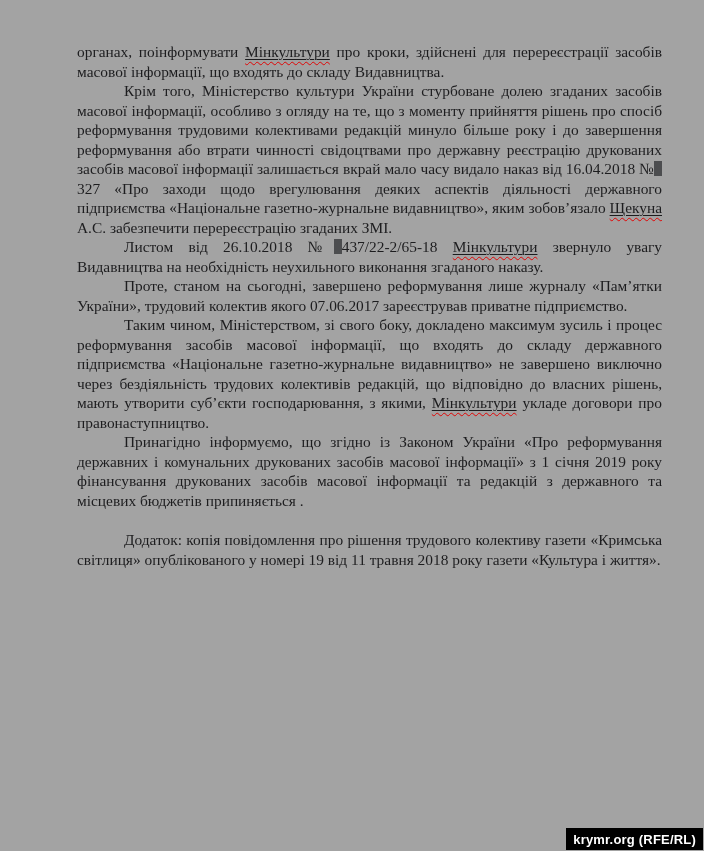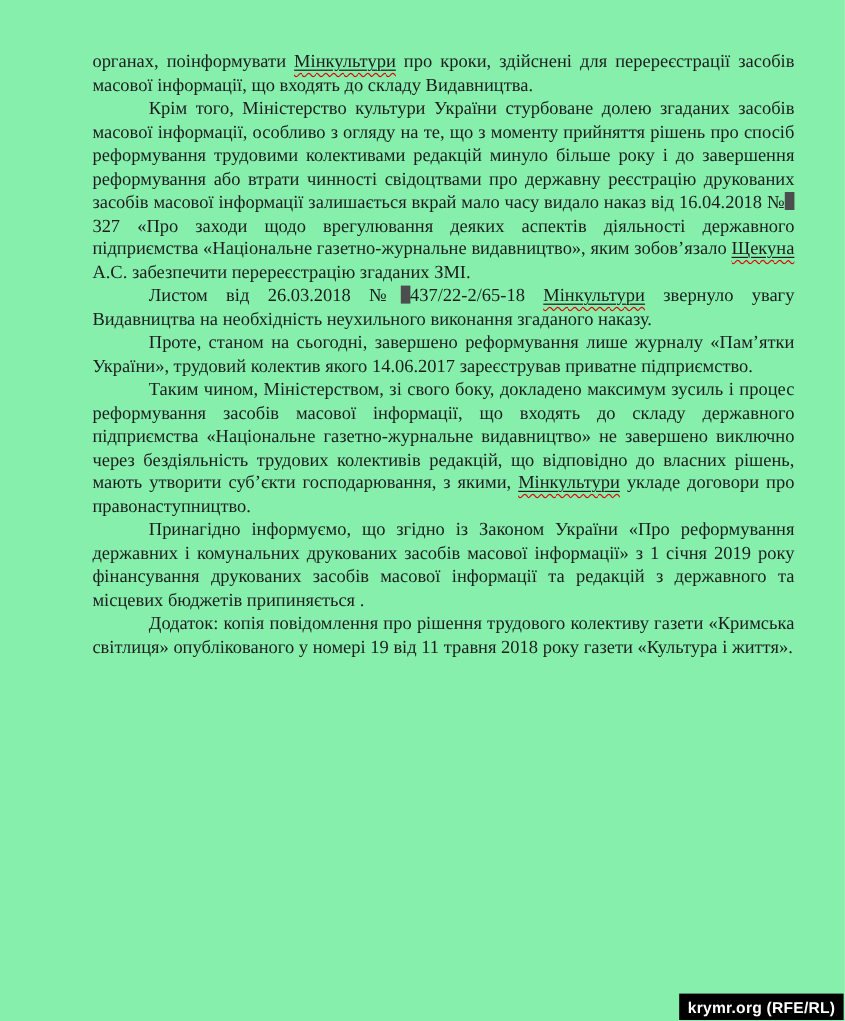--- a/index.html
+++ b/index.html
@@ -5,33 +5,33 @@
   html, body { margin: 0; padding: 0; }
   body {
     width: 704px; height: 851px;
     background: #ffffff;
     position: relative;
     overflow: hidden;
     font-family: "Liberation Serif", "DejaVu Serif", serif;
   }
   .page {
     position: absolute; inset: 0;
-    background: #86efac;
+    background: #a3a3a3;
   }
   .doc {
     position: absolute;
     left: 77px; top: 42px; width: 585px;
     color: #1d1d1f;
     font-size: 15.4px;
     line-height: 19.5px;
     text-align: justify;
   }
   .doc p { margin: 0; }
   .doc p.indent { text-indent: 47px; }
-  .doc p.gap-attachment { }
+  .doc p.gap-attachment { margin-top: 20px; }
   .sig {
     margin-top: 15px !important;
     font-weight: bold;
     font-style: italic;
     text-align: left;
   }
   
   .u-term {
     text-decoration: underline;
     text-decoration-thickness: 1px;
@@ -65,23 +65,23 @@
 </head>
 <body>
 
 <div class="page">
   <div class="doc">
 
     <p><span>органах, поінформувати </span><span class="u-term"><span class="u-wavy">Мінкультури</span></span><span> про кроки, здійснені для перереєстрації засобів масової інформації, що входять до складу Видавництва.</span></p>
 
     <p class="indent"><span>Крім того, Міністерство культури України стурбоване долею згаданих засобів масової інформації, особливо з огляду на те, що з моменту прийняття рішень про спосіб реформування трудовими колективами редакцій минуло більше року і до завершення реформування або втрати чинності свідоцтвами про державну реєстрацію друкованих засобів масової інформації залишається вкрай мало часу видало наказ від 16.04.2018 №</span><span class="mark"></span><span>327 «Про заходи щодо врегулювання деяких аспектів діяльності державного підприємства «Національне газетно-журнальне видавництво», яким зобов’язало </span><span class="u-term"><span class="u-wavy">Щекуна</span></span><span> А.С. забезпечити перереєстрацію згаданих ЗМІ.</span></p>
 
-    <p class="indent"><span>Листом від 26.03.2018 №</span><span class="mark"></span><span>437/22-2/65-18 </span><span class="u-term"><span class="u-wavy">Мінкультури</span></span><span> звернуло увагу Видавництва на необхідність неухильного виконання  згаданого наказу.</span></p>
+    <p class="indent"><span>Листом від 26.10.2018 №</span><span class="mark"></span><span>437/22-2/65-18 </span><span class="u-term"><span class="u-wavy">Мінкультури</span></span><span> звернуло увагу Видавництва на необхідність неухильного виконання  згаданого наказу.</span></p>
 
-    <p class="indent"><span>Проте, станом на сьогодні, завершено реформування лише журналу «Пам’ятки України», трудовий колектив якого 14.06.2017 зареєстрував приватне підприємство.</span></p>
+    <p class="indent"><span>Проте, станом на сьогодні, завершено реформування лише журналу «Пам’ятки України», трудовий колектив якого 07.06.2017 зареєстрував приватне підприємство.</span></p>
 
     <p class="indent"><span>Таким чином, Міністерством, зі свого боку, докладено максимум зусиль і процес реформування засобів масової інформації, що входять до складу державного підприємства «Національне газетно-журнальне видавництво» не завершено виключно через бездіяльність трудових колективів редакцій, що відповідно до власних рішень, мають утворити суб’єкти господарювання, з якими, </span><span class="u-term"><span class="u-wavy">Мінкультури</span></span><span> укладе договори про правонаступництво.</span></p>
 
 
     <p class="indent"><span>Принагідно інформуємо, що згідно із Законом України «Про реформування державних і комунальних друкованих засобів масової інформації» з 1 січня 2019 року фінансування друкованих засобів масової інформації та редакцій з державного та місцевих бюджетів припиняється .</span></p>
 
     <p class="indent gap-attachment"><span>Додаток: копія повідомлення про рішення трудового колективу газети «Кримська світлиця» опублікованого у номері 19 від 11 травня 2018 року газети «Культура і життя».</span></p>
 
 
   </div>

